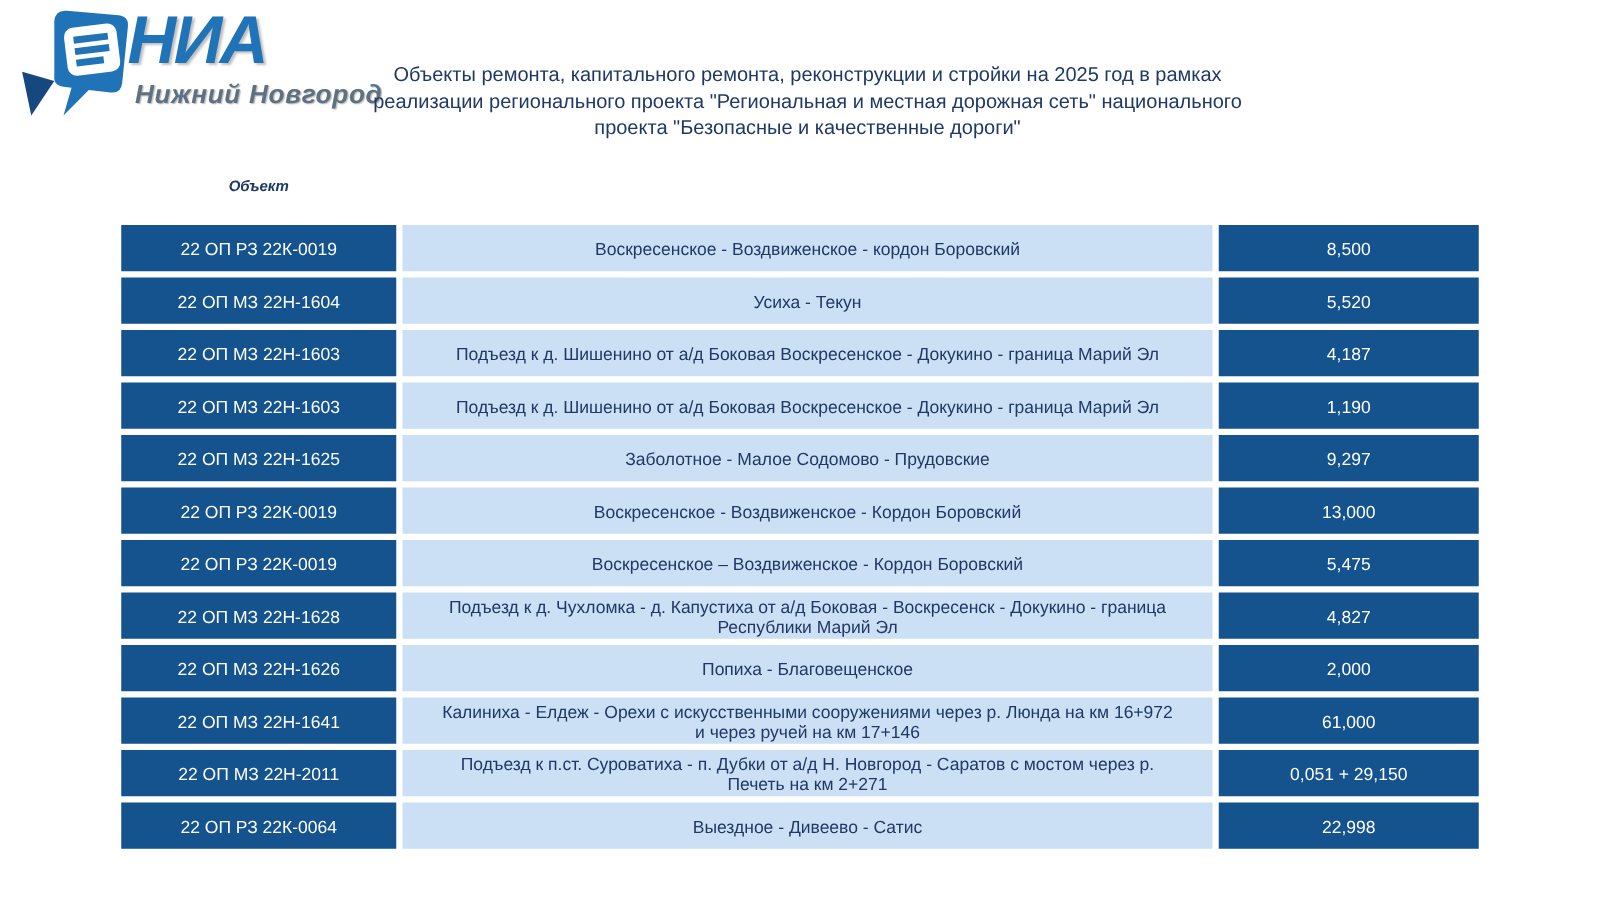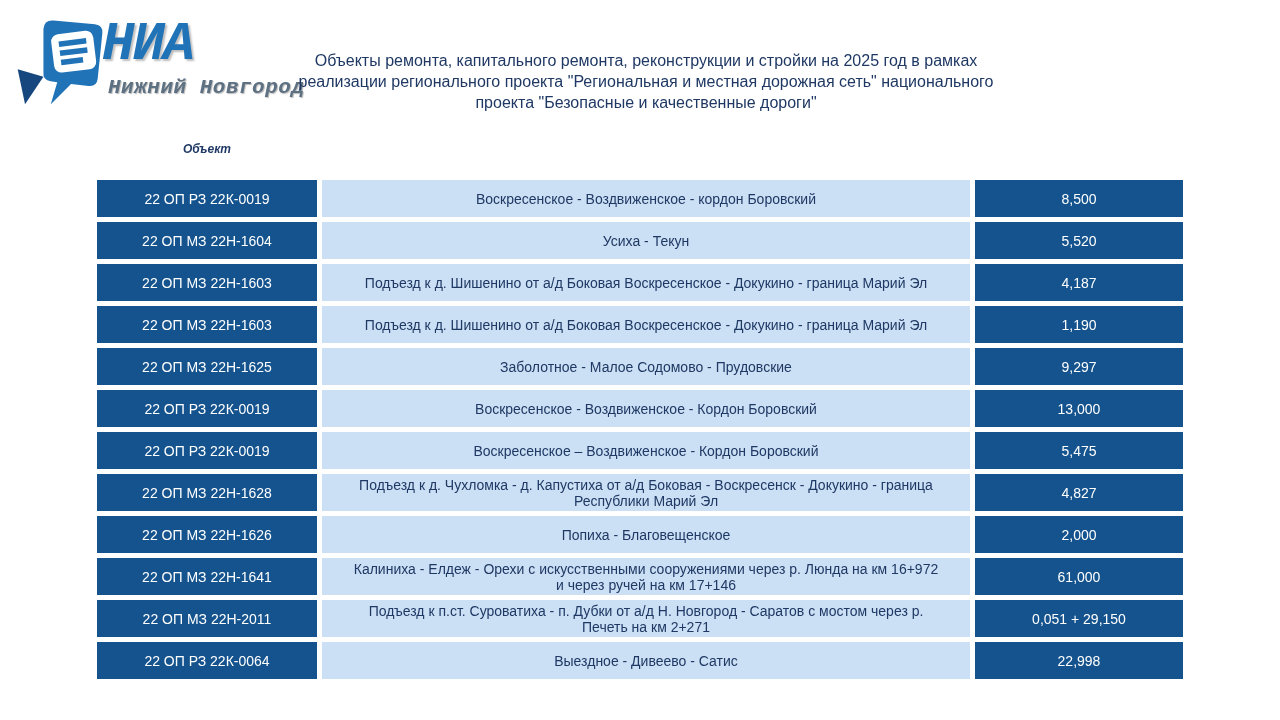--- a/index.html
+++ b/index.html
@@ -12,22 +12,22 @@
   }
   *{margin:0;padding:0;box-sizing:border-box;}
   html,body{width:1280px;height:720px;}
   body{
     position:relative;
     background:#ffffff;
     font-family:"Liberation Sans", sans-serif;
     overflow:hidden;
   }
   .logo{
-    position:absolute;left:14px;top:12px;
-    display:flex;align-items:flex-start;font-family:Liberation Mono, monospace;
+    position:absolute;left:14px;top:0;
+    display:flex;align-items:flex-start;
   }
   .logo-icon{width:92px;height:100px;flex:0 0 auto;}
   .logo-textblock{margin-left:-4px;padding-top:8px;}
   .logo-acronym{
     font-size:54px;font-weight:bold;font-style:italic;
     color:var(--logo-blue);line-height:0.92;letter-spacing:-2px;
     text-shadow:2px 2px 2px rgba(110,110,110,0.45);
   }
   .logo-sub{
     margin-top:6px;margin-left:6px;

